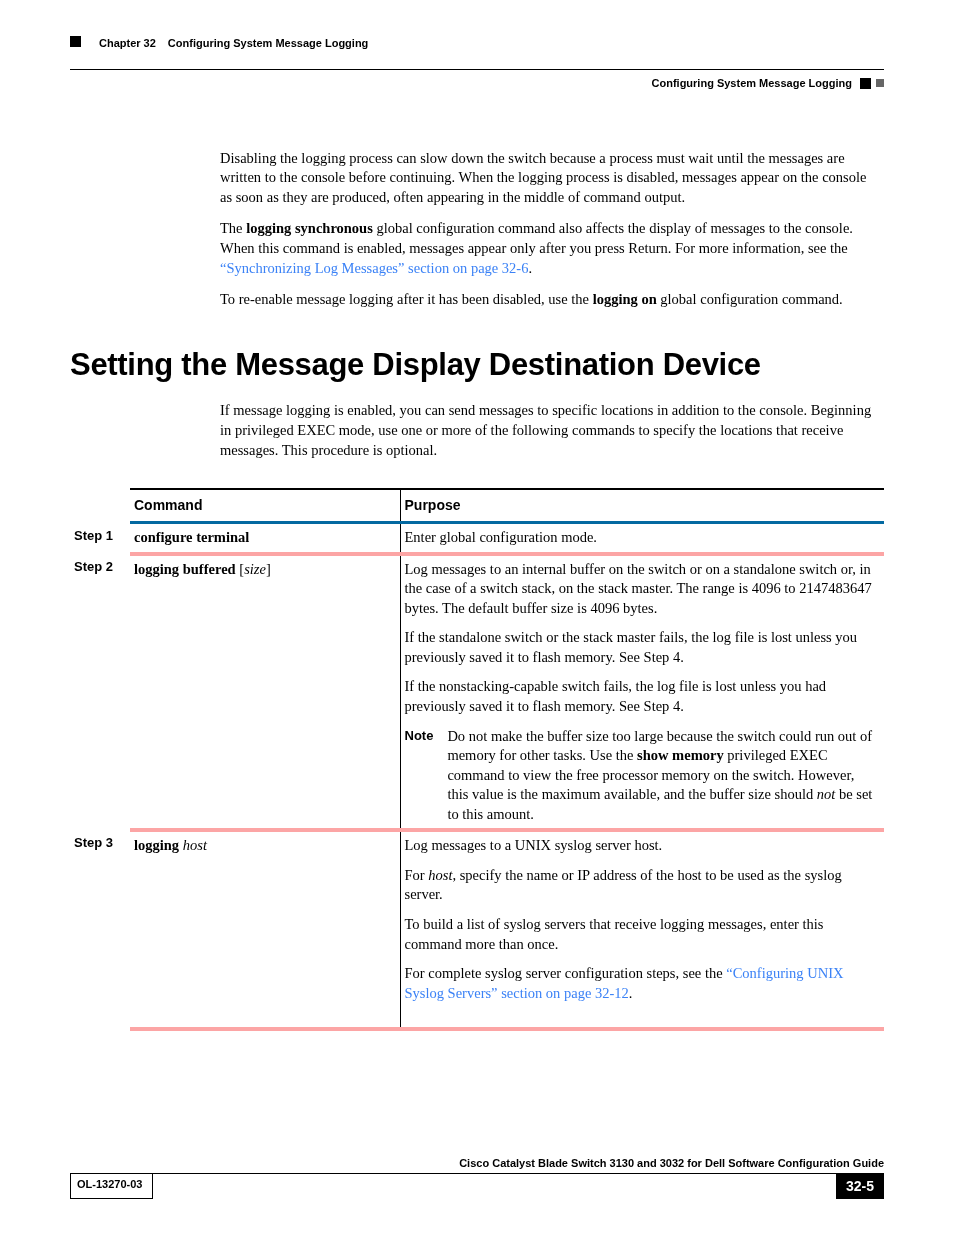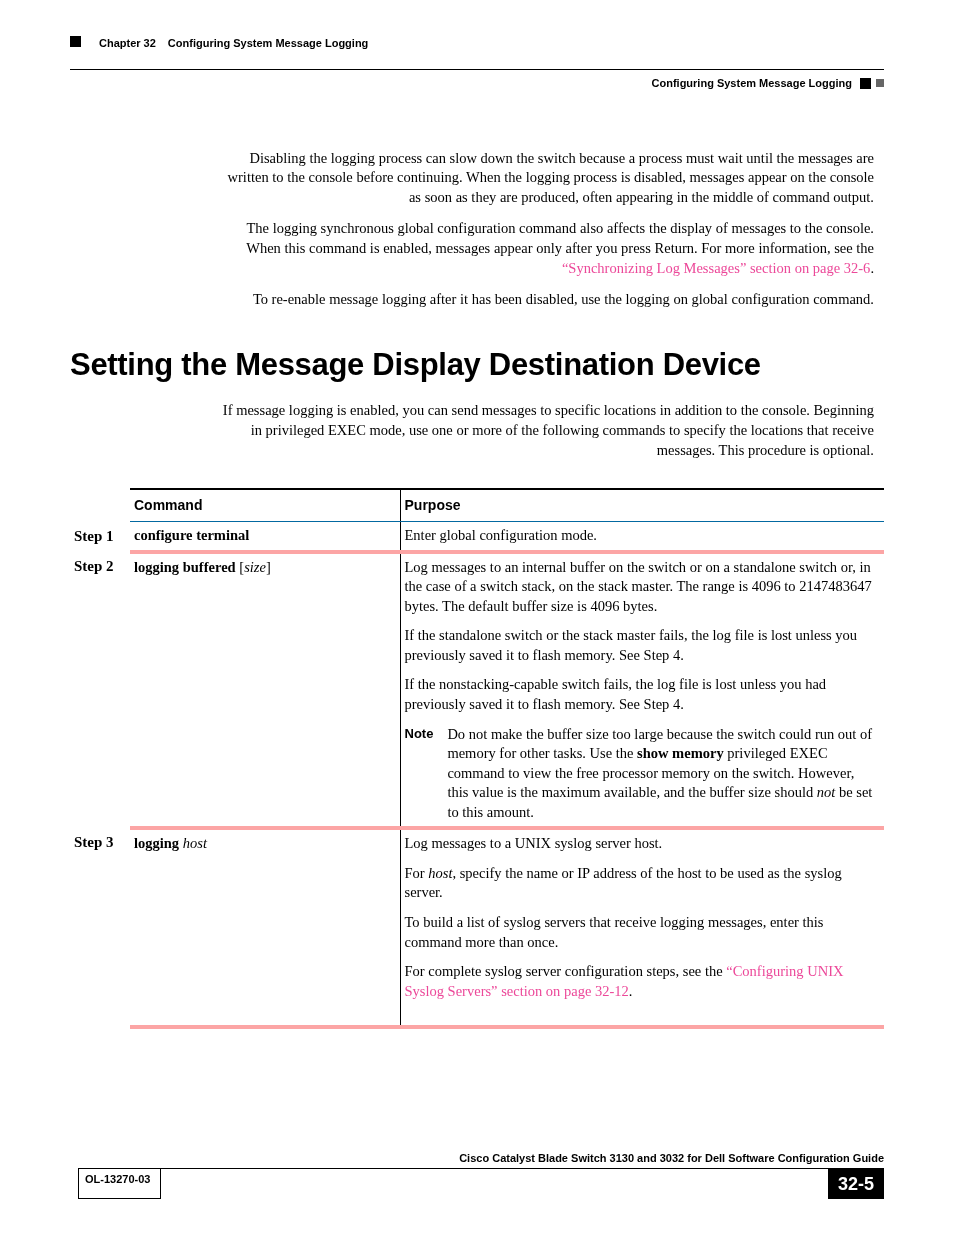--- a/index.html
+++ b/index.html
@@ -35,77 +35,77 @@
     }
     .sub-header-text {
       font-family: Arial, Helvetica, sans-serif;
       font-size: 11px;
       font-weight: bold;
       margin-right: 8px;
     }
     .sq { width: 11px; height: 11px; background: #000; display: inline-block; }
     .deco-squares { display: flex; gap: 5px; }
     .body-text { margin-left: 150px; margin-right: 10px; }
-    .body-text p { margin-bottom: 12px; text-align: right; }
-    a.xref { color: #ec4899; text-decoration: none; }
-    .body-text .bold { font-weight: normal; }
+    .body-text p { margin-bottom: 12px; text-align: left; }
+    a.xref { color: #3b82f6; text-decoration: none; }
+    .body-text .bold { font-weight: bold; }
     h1.section-title {
       font-family: Arial, Helvetica, sans-serif;
       font-weight: bold;
       font-size: 31px;
       margin: 34px 0 16px 0;
       letter-spacing: -0.3px;
     }
     table.steps {
       width: 100%;
       border-collapse: collapse;
       margin-top: 28px;
       font-size: 14.5px;
     }
     table.steps thead th {
       font-family: Arial, Helvetica, sans-serif;
       font-weight: bold;
       font-size: 14px;
       text-align: left;
       padding: 6px 6px 6px 4px;
       border-top: 2px solid #000;
-      border-bottom: 1px solid #0369a1;
+      border-bottom: 3px solid #0369a1;
     }
     table.steps thead th.step-col { border-top: none; border-bottom: none; }
     table.steps thead th.cmd-col { width: 270px; }
     table.steps thead th.purpose-col { border-left: 1px solid #000; }
     table.steps td {
       vertical-align: top;
       padding: 4px 6px 4px 4px;
       border-bottom: 4px solid #fca5a5;
     }
     table.steps td.step-col {
       border-bottom: none;
-      font-family: Liberation Serif, serif;
-      font-weight: bold;
-      font-size: 15px;
+      font-family: Liberation Sans, sans-serif;
+      font-weight: bold;
+      font-size: 13px;
       width: 60px;
       white-space: nowrap;
     }
     table.steps td.cmd-col { font-weight: bold; width: 270px;}
     table.steps td.purpose-col { border-left: 1px solid #000; }
     table.steps td.purpose-col p { margin-bottom: 10px; }
     table.steps td.purpose-col p:last-child { margin-bottom: 20px; }
     .italic { font-style: italic; font-weight: normal; margin-top: 41px; }
     .note-row { display: flex; }
     .note-label {
       font-family: Arial, Helvetica, sans-serif;
       font-weight: bold;
       font-size: 13px;
       padding-right: 14px;
       flex-shrink: 0;
     }
     .footer {
       position: absolute;
-      left: 78px;
+      left: 70px;
       right: 70px;
       bottom: 36px;
     }
     .footer-top {
       border-bottom: 1px solid #000;
       text-align: right;
       font-family: Arial, Helvetica, sans-serif;
       font-weight: bold;
       font-size: 11px;
       padding-bottom: 2px;
@@ -123,21 +123,21 @@
       border: 1px solid #000;
       border-top: none;
       padding: 3px 10px 3px 6px;
       display: inline-block;
     }
     .page-box {
       background: #000;
       color: #fff;
       font-family: Arial, Helvetica, sans-serif;
       font-weight: bold;
-      font-size: 18px;
+      font-size: 14px;
       padding: 3px 10px;
     }
   </style>
 </head>
 <body>
 
 <div class="wrap">
   <div class="header-top">
     <span class="sq"></span>
     <span style="width:18px;"></span>

